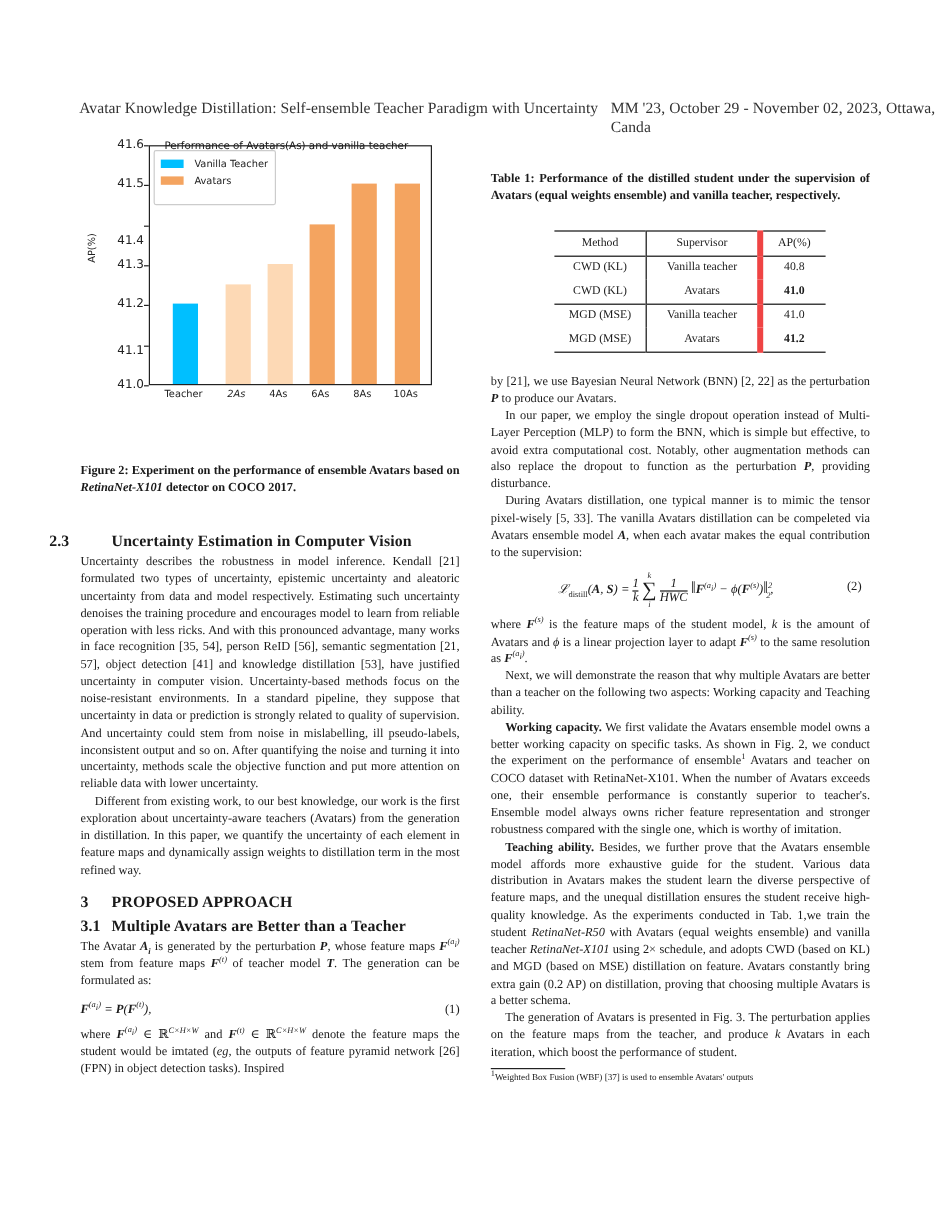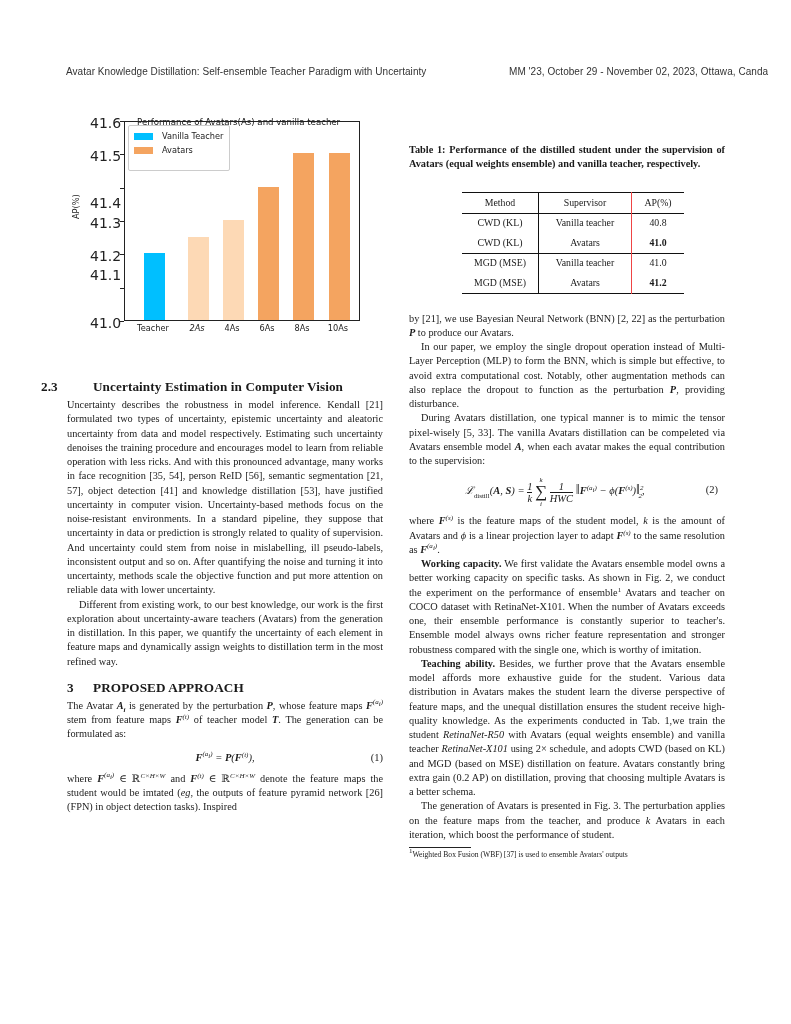--- a/index.html
+++ b/index.html
@@ -1,79 +1,79 @@
 <!DOCTYPE html>
 <html><head>
   <meta charset="utf-8">
   <style>
     html, body { margin: 0; padding: 0; background: #ffffff; }
     body { width: 791px; height: 1024px; position: relative; overflow: hidden; font-family: "Liberation Serif", "DejaVu Serif", serif; color: #1a1a1a; }
-    .runhead { position: absolute; top: 66px; font-family: Liberation Sans, sans-serif; font-size: 10px; color: #333; letter-spacing: 0.05px; }
+    .runhead { position: absolute; top: 82px; font-family: Liberation Serif, serif; font-size: 13px; color: #333; letter-spacing: 0.05px; }
     .runhead.left { left: 66px; }
     .runhead.right { left: 509px; }
     .col { position: absolute; width: 316px; font-size: 10.3px; line-height: 14.25px; text-align: justify; }
     .col.left { left: 67px; }
     .col.right { left: 409px; }
     p { margin: 0; }
     p.indent { text-indent: 12px; }
     .caption { font-weight: bold; font-size: 10.3px; line-height: 14px; text-align: justify; margin-top: 36px; }
     .caption i { font-style: italic; }
     h2 { margin: 0; font-size: 13.2px; font-weight: bold; line-height: 16px; letter-spacing: 0.1px; }
     h2 .num { display: inline-block; width: 26px; }
     h2.sub { padding-left: 26px; text-indent: -26px; }
     .math { font-style: italic; }
     sup { font-size: 7px; line-height: 0; }
     sub { font-size: 7px; line-height: 0; }
-    .eq { position: relative; height: 24px; text-align: center; font-size: 10.5px; line-height: 24px; }
+    .eq { position: relative; height: 24px; text-align: left; font-size: 10.5px; line-height: 24px; }
     .eq .eqnum { position: absolute; right: 0; top: 0; font-style: normal; }
     .eq2 { position: relative; height: 46px; font-size: 10.5px; }
     .frac { display: inline-block; vertical-align: middle; text-align: center; font-style: italic; }
     .frac span { display: block; line-height: 11px; }
     .frac .den { border-top: 0.8px solid #1a1a1a; }
     .sum { display: inline-block; vertical-align: middle; text-align: center; font-style: normal; line-height: 8px; }
     .sum .big { font-size: 17px; line-height: 16px; display: block; }
     .sum .lim { font-size: 7px; font-style: italic; display: block; }
     
     .chart { position: absolute; left: 67px; top: 104px; width: 310px; height: 240px; font-family: "DejaVu Sans", "Liberation Sans", sans-serif; }
     .chart .title { position: absolute; left: 70px; top: 3px; font-size: 8.6px; color: #111; white-space: nowrap; margin-top: 10px; }
     .chart .plot { position: absolute; left: 57px; top: 17px; width: 236px; height: 200px; border: 0.8px solid #222; box-sizing: border-box; }
-    .chart .ytick { position: absolute; left: 23px; font-size: 14px; color: #222; width: 30px; text-align: right; }
+    .chart .ytick { position: absolute; left: 23px; font-size: 10px; color: #222; width: 30px; text-align: right; }
     .chart .ytickmark { position: absolute; left: 53px; width: 4px; height: 0.8px; background: #222; }
     .chart .xtick { position: absolute; top: 219px; font-size: 8.2px; color: #222; text-align: center; width: 40px; }
     .chart .ylabel { position: absolute; left: 4px; top: 115px; font-size: 8.2px; transform: rotate(-90deg); transform-origin: left top; color: #222; white-space: nowrap; }
     .chart .bar { position: absolute; bottom: 0; width: 21px; }
     .legend { position: absolute; left: 3px; top: 3px; width: 100px; height: 44px; border: 0.8px solid #ccc; border-radius: 2px; background: #fff; }
     .legend .row { position: absolute; left: 5px; height: 10px; font-size: 8.2px; white-space: nowrap; color: #222; }
     .legend .sw { display: inline-block; width: 19px; height: 7px; vertical-align: middle; margin-right: 9px; }
     
     .tbl { border-collapse: collapse; margin-left: 53px; font-size: 9.8px; }
     .tbl th, .tbl td { text-align: center; font-weight: normal; padding: 0; height: 19.5px; }
     .tbl thead tr { border-top: 1px solid #111; border-bottom: 1px solid #111; }
     .tbl tbody.g1 tr:last-child { border-bottom: 1px solid #111; }
     .tbl tbody.g2 tr:last-child { border-bottom: 1px solid #111; }
     .tbl .c1 { width: 76px; border-right: 1px solid #111; }
-    .tbl .c2 { width: 92px; border-right: 1px solid #ef4444; }
+    .tbl .c2 { width: 92px; border-right: 5px solid #ef4444; }
     .tbl .c3 { width: 52px; }
     .tbl .bold { font-weight: bold; }
     .footrule { width: 62px; height: 0.8px; background: #222; margin-top: 5px; margin-bottom: 2px; }
     .footnote { font-size: 7.6px; line-height: 10px; }
   </style>
 </head>
 <body>
 
 <div class="runhead left">Avatar Knowledge Distillation: Self-ensemble Teacher Paradigm with Uncertainty</div>
 <div class="runhead right">MM '23, October 29 - November 02, 2023, Ottawa, Canda</div>
 
 <div class="chart">
   <div class="title">Performance of Avatars(As) and vanilla teacher</div>
   <div class="ylabel">AP(%)</div>
   <div id="yticks">
       <div class="ytick" style="top: 211px;">41.0</div>
       <div class="ytickmark" style="top: 217px;"></div>
-      <div class="ytick" style="top: 163px;">41.1</div>
+      <div class="ytick" style="top: 183px;">41.1</div>
       <div class="ytickmark" style="top: 183.667px;"></div>
       <div class="ytick" style="top: 144.333px;">41.2</div>
       <div class="ytickmark" style="top: 150.333px;"></div>
       <div class="ytick" style="top: 111px;">41.3</div>
       <div class="ytickmark" style="top: 117px;"></div>
       <div class="ytick" style="top: 91px;">41.4</div>
       <div class="ytickmark" style="top: 83.6667px;"></div>
       <div class="ytick" style="top: 44.3333px;">41.5</div>
       <div class="ytickmark" style="top: 50.3333px;"></div>
       <div class="ytick" style="top: 11px;">41.6</div>
@@ -99,26 +99,31 @@
       <div class="xtick" style="left: 66px;">Teacher</div>
       <div class="xtick" style="left: 110px; font-style: italic;">2As</div>
       <div class="xtick" style="left: 145px;">4As</div>
       <div class="xtick" style="left: 180px;">6As</div>
       <div class="xtick" style="left: 215px;">8As</div>
       <div class="xtick" style="left: 251px;">10As</div>
     </div>
 </div>
 
 <div class="col left" style="top:350px;">
+  <div class="caption">
+    <span>Figure 2:</span>
+    <span>Experiment on the performance of ensemble Avatars based on </span><i>RetinaNet-X101</i><span> detector on COCO 2017.</span>
+  </div>
 
   <h2 class="sub" style="margin-top:29px;"><span class="num">2.3</span><span>Uncertainty Estimation in Computer Vision</span></h2>
   <p style="margin-top:3px;">Uncertainty describes the robustness in model inference. Kendall [21] formulated two types of uncertainty, epistemic uncertainty and aleatoric uncertainty from data and model respectively. Estimating such uncertainty denoises the training procedure and encourages model to learn from reliable operation with less ricks. And with this pronounced advantage, many works in face recognition [35, 54], person ReID [56], semantic segmentation [21, 57], object detection [41] and knowledge distillation [53], have justified uncertainty in computer vision. Uncertainty-based methods focus on the noise-resistant environments. In a standard pipeline, they suppose that uncertainty in data or prediction is strongly related to quality of supervision. And uncertainty could stem from noise in mislabelling, ill pseudo-labels, inconsistent output and so on. After quantifying the noise and turning it into uncertainty, methods scale the objective function and put more attention on reliable data with lower uncertainty.</p>
   <p class="indent">Different from existing work, to our best knowledge, our work is the first exploration about uncertainty-aware teachers (Avatars) from the generation in distillation. In this paper, we quantify the uncertainty of each element in feature maps and dynamically assign weights to distillation term in the most refined way.</p>
 
   <h2 style="margin-top:11px;"><span class="num">3</span><span>PROPOSED APPROACH</span></h2>
+  <h2 style="margin-top:4px;"><span class="num">3.1</span><span>Multiple Avatars are Better than a Teacher</span></h2>
   <p style="margin-top:3px;"><span>The Avatar </span><b class="math">A<sub>i</sub></b><span> is generated by the perturbation </span><b class="math">P</b><span>, whose feature maps </span><b class="math">F</b><sup class="math">(a<sub>i</sub>)</sup><span> stem from feature maps </span><b class="math">F</b><sup class="math">(t)</sup><span> of teacher model </span><b class="math">T</b><span>. The generation can be formulated as:</span></p>
   <div class="eq" style="margin-top:4px;">
     <span class="math"><b>F</b><sup>(a<sub>i</sub>)</sup> = <b>P</b>(<b>F</b><sup>(t)</sup>),</span>
     <span class="eqnum">(1)</span>
   </div>
   <p style="margin-top:2px;"><span>where </span><b class="math">F</b><sup class="math">(a<sub>i</sub>)</sup> ∈ ℝ<sup class="math">C×H×W</sup><span> and </span><b class="math">F</b><sup class="math">(t)</sup> ∈ ℝ<sup class="math">C×H×W</sup><span> denote the feature maps the student would be imtated (</span><i>eg</i><span>, the outputs of feature pyramid network [26] (FPN) in object detection tasks). Inspired</span></p>
 </div>
 
 <div class="col right" style="top:107px;">
   <div class="caption"><span>Table 1:</span> <span>Performance of the distilled student under the supervision of Avatars (equal weights ensemble) and vanilla teacher, respectively.</span></div>
@@ -166,19 +171,20 @@
       <span style="font-family:'DejaVu Serif',serif;">ℒ</span><sub style="font-style:normal;">distill</sub>(<b>A</b>, <b>S</b>) =
       <span class="frac"><span>1</span><span class="den">k</span></span>
       <span class="sum"><span class="lim">k</span><span class="big">∑</span><span class="lim">i</span></span>
       <span class="frac"><span>1</span><span class="den">HWC</span></span>
       <span style="font-size:14px;">‖</span><b>F</b><sup>(a<sub>i</sub>)</sup> − <i>ϕ</i>(<b>F</b><sup>(s)</sup>)<span style="font-size:14px;">‖</span><sup>2</sup><sub style="margin-left:-5px;">2</sub>,
     </div>
     <span style="position:absolute; right:7px; top:15px;">(2)</span>
   </div>
 
   <p><span>where </span><b class="math">F</b><sup class="math">(s)</sup><span> is the feature maps of the student model, </span><i>k</i><span> is the amount of Avatars and </span><i>ϕ</i><span> is a linear projection layer to adapt </span><b class="math">F</b><sup class="math">(s)</sup><span> to the same resolution as </span><b class="math">F</b><sup class="math">(a<sub>i</sub>)</sup><span>.</span></p>
+  <p class="indent">Next, we will demonstrate the reason that why multiple Avatars are better than a teacher on the following two aspects: Working capacity and Teaching ability.</p>
   <p class="indent"><b>Working capacity.</b><span> We first validate the Avatars ensemble model owns a better working capacity on specific tasks. As shown in Fig. 2, we conduct the experiment on the performance of ensemble</span><sup>1</sup><span> Avatars and teacher on COCO dataset with RetinaNet-X101. When the number of Avatars exceeds one, their ensemble performance is constantly superior to teacher's. Ensemble model always owns richer feature representation and stronger robustness compared with the single one, which is worthy of imitation.</span></p>
   <p class="indent"><b>Teaching ability.</b><span> Besides, we further prove that the Avatars ensemble model affords more exhaustive guide for the student. Various data distribution in Avatars makes the student learn the diverse perspective of feature maps, and the unequal distillation ensures the student receive high-quality knowledge. As the experiments conducted in Tab. 1,we train the student </span><i>RetinaNet-R50</i><span> with Avatars (equal weights ensemble) and vanilla teacher </span><i>RetinaNet-X101</i><span> using 2× schedule, and adopts CWD (based on KL) and MGD (based on MSE) distillation on feature. Avatars constantly bring extra gain (0.2 AP) on distillation, proving that choosing multiple Avatars is a better schema.</span></p>
   <p class="indent"><span>The generation of Avatars is presented in Fig. 3. The perturbation applies on the feature maps from the teacher, and produce </span><i>k</i><span> Avatars in each iteration, which boost the performance of student.</span></p>
 
   <div class="footrule"></div>
   <div class="footnote"><sup>1</sup><span>Weighted Box Fusion (WBF) [37] is used to ensemble Avatars' outputs</span></div>
 </div>
 
 </body></html>

